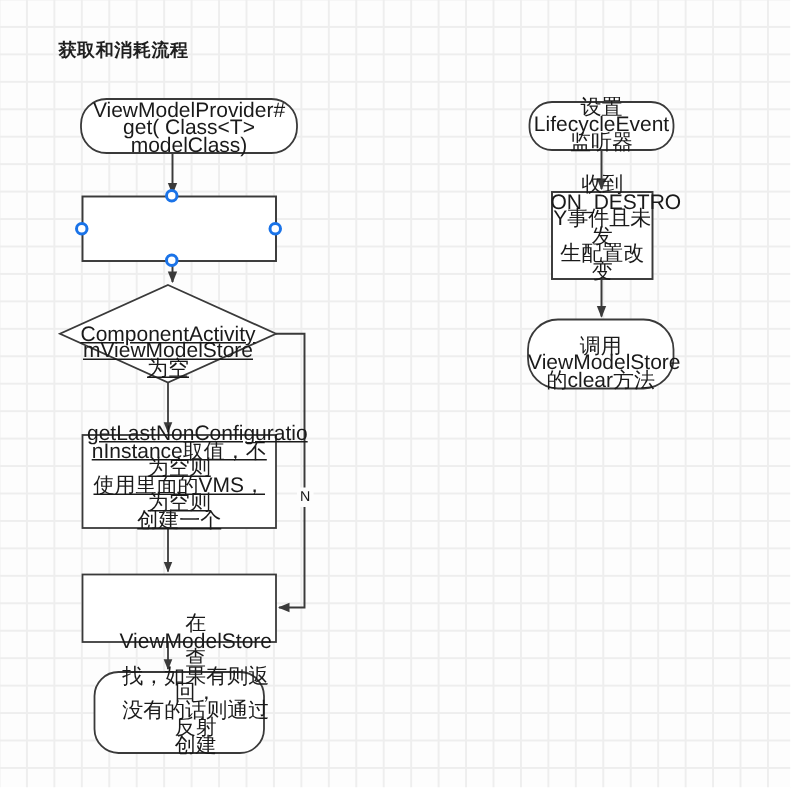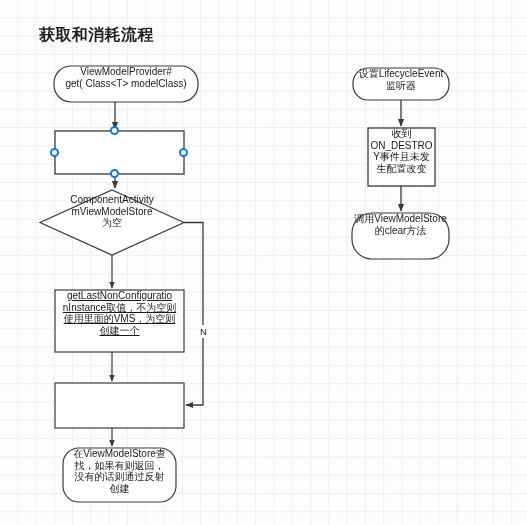--- a/index.html
+++ b/index.html
@@ -25,36 +25,36 @@
   }
   #vector {
     position: absolute;
     left: 0; top: 0;
     width: 527px;
     height: 525px;
   }
   .node-label {
     position: absolute;
     display: flex;
-    align-items: flex-start;
+    align-items: flex-end;
     justify-content: center;
     text-align: center;
     color: #1a1a1a;
-    font-size: 10px;
+    font-size: 14px;
     line-height: 11.5px;
     letter-spacing: 0px;
     pointer-events: none;
     white-space: pre-line;
   }
   .node-label span { display: block; width: 100%; }
   #diagram-title {
     position: absolute;
     left: 39px;
     top: 25px;
-    font-size: 16px;
+    font-size: 12px;
     font-weight: bold;
     color: #1f1f1f;
     letter-spacing: 0.4px;
   }
   .edge-label {
     position: absolute;
     font-size: 9.5px;
     color: #1a1a1a;
     background: #fdfdfd;
     padding: 1px 2px;
@@ -117,35 +117,35 @@
   </svg>
 
   <div id="diagram-title">获取和消耗流程</div>
 
   <div class="node-label" style="left:54px; top:66px; width:144px; height:36px;">
     <span>ViewModelProvider#
 get( Class&lt;T&gt; modelClass)</span>
   </div>
 
 
-  <div class="node-label" style="left:44px; top:194px; width:136px; height:57px;">
+  <div class="node-label" style="left:44px; top:194px; width:136px; height:57px;text-decoration:underline;">
     <span>ComponentActivity
 mViewModelStore
 为空</span>
   </div>
 
   <div class="node-label" style="left:58px; top:290px; width:123px; height:62px;text-decoration:underline;">
     <span>getLastNonConfiguratio
 nInstance取值，不为空则
 使用里面的VMS，为空则
 创建一个</span>
   </div>
 
 
-  <div class="node-label" style="left:64px; top:448px; width:111px; height:54px;">
+  <div class="node-label" style="left:64px; top:448px; width:111px; height:54px;padding-left:11px;">
     <span>在ViewModelStore查
 找，如果有则返回，
 没有的话则通过反射
 创建</span>
   </div>
 
   <div class="edge-label" style="left:198px; top:325px;">
     <span>N</span>
   </div>
 

